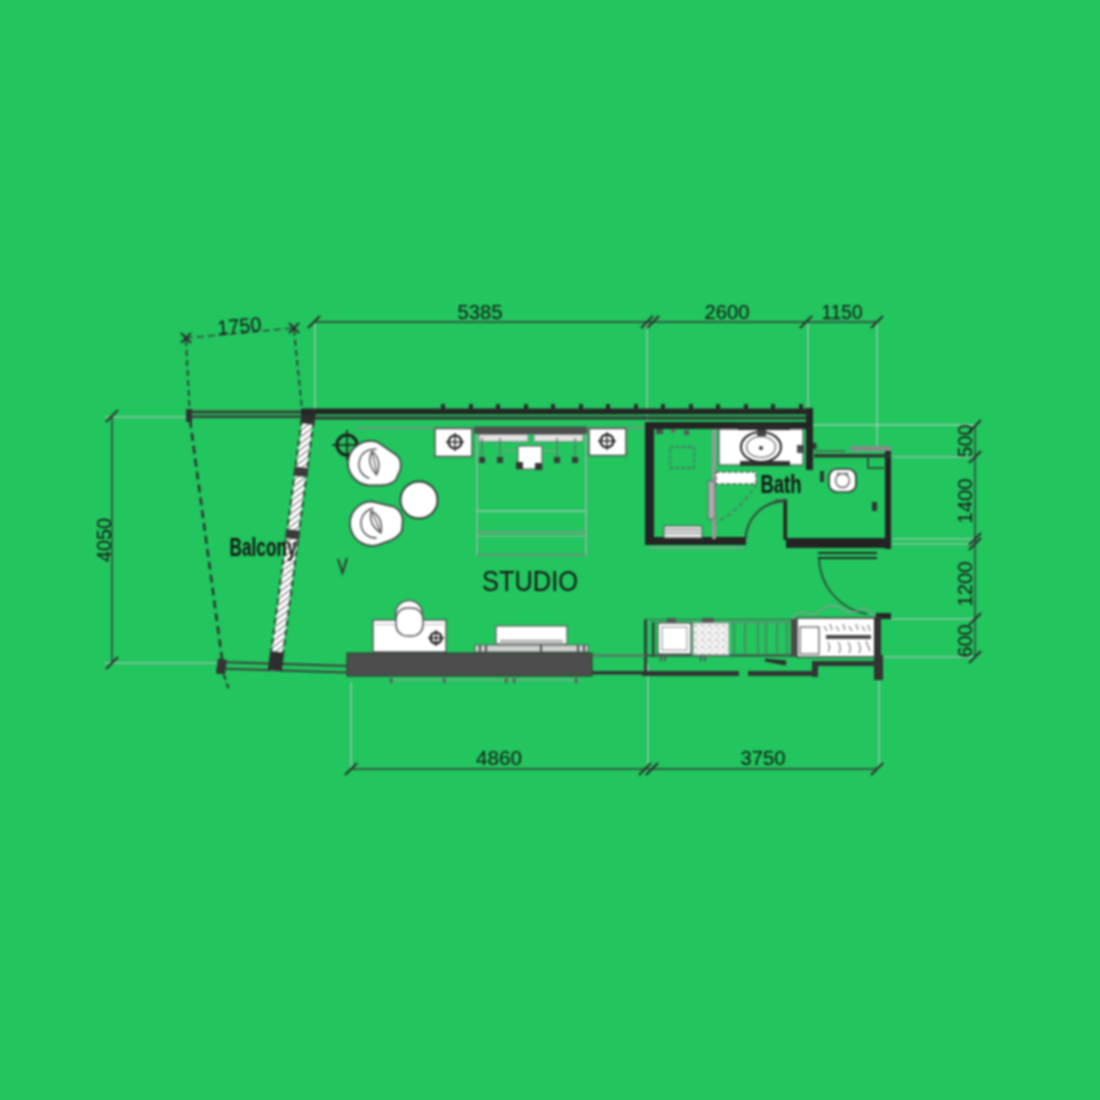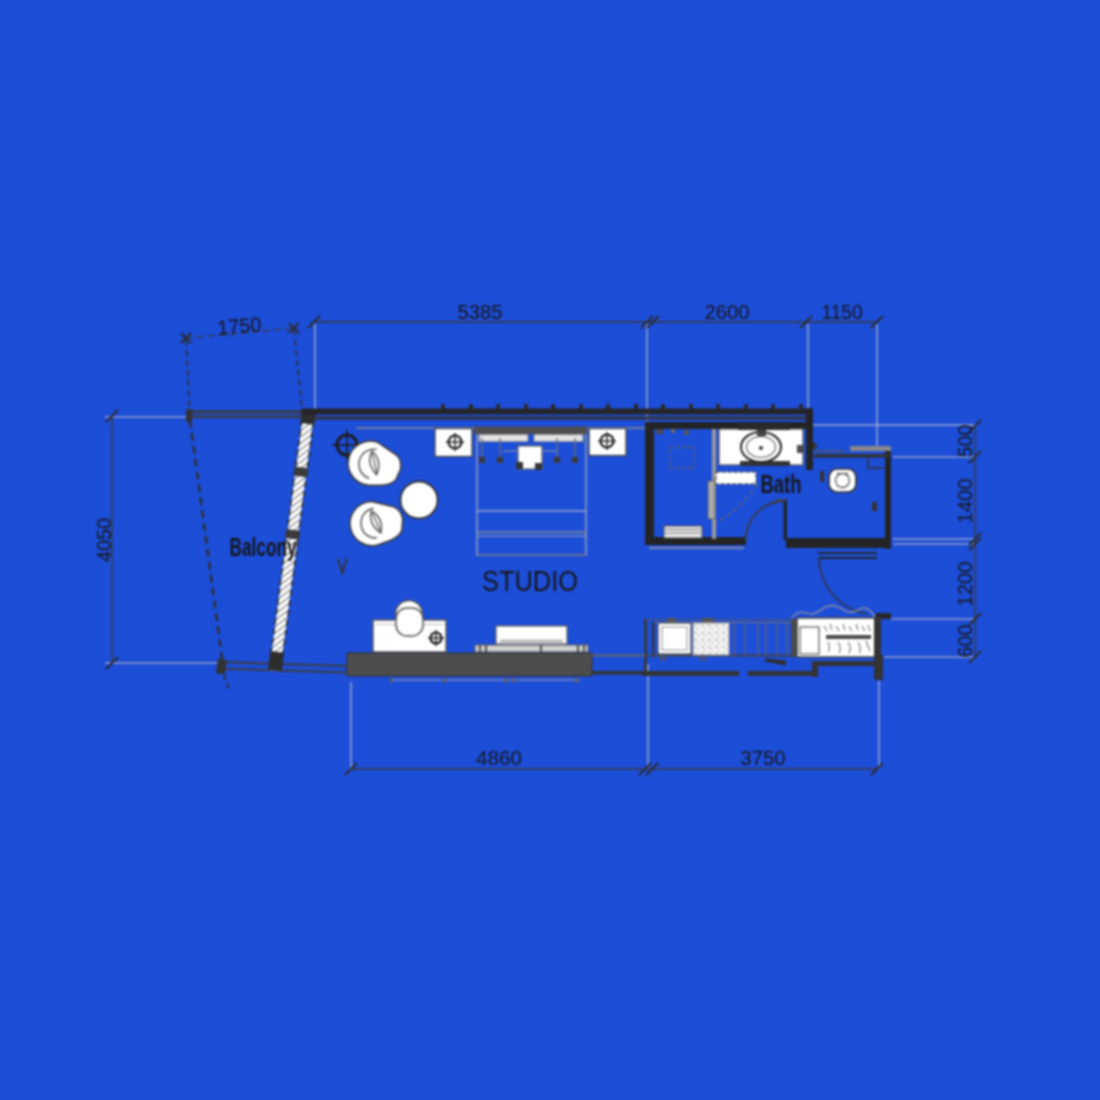--- a/index.html
+++ b/index.html
@@ -1,16 +1,16 @@
 <!DOCTYPE html>
 <html><head>
 <meta charset="utf-8">
 <style>
   html,body{margin:0;padding:0;background:#fff;}
-  #wrap{width:1100px;height:1100px;position:relative;background:#1d4ed8;overflow:hidden;}
+  #wrap{width:1100px;height:1100px;position:relative;background:#22c55e;overflow:hidden;}
   svg{position:absolute;left:0;top:0;filter:blur(0.8px);}
   text{font-family:"Liberation Sans",sans-serif;fill:#161616;}
 </style>
 </head>
 <body>
 <div id="wrap">
 <svg width="1100" height="1100" viewBox="0 0 1100 1100">
 <defs>
   <pattern id="hatch" width="5" height="5" patternUnits="userSpaceOnUse" patternTransform="rotate(45)">
     <rect width="5" height="5" fill="#fff"></rect>

